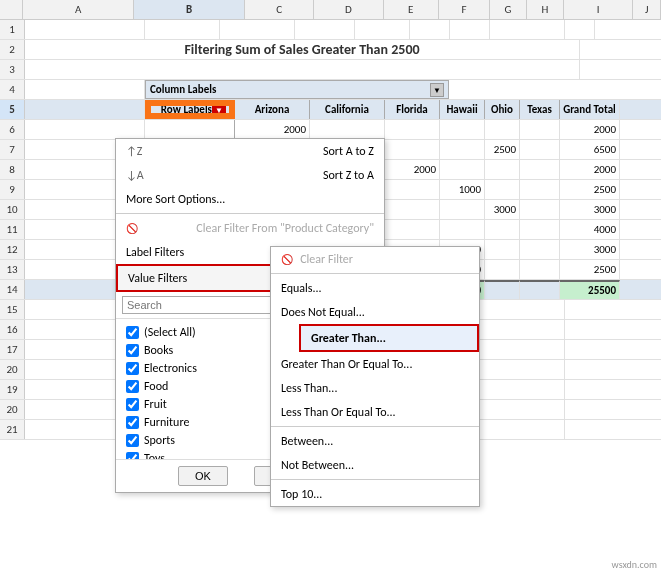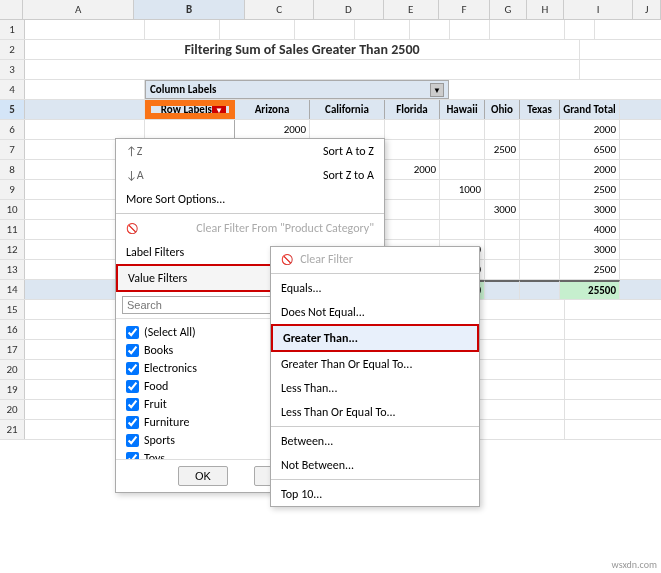--- a/index.html
+++ b/index.html
@@ -482,21 +482,21 @@
       <span style="margin-right:4px; font-size:10px; color:#aaa;">🚫</span>
       <span>Clear Filter</span>
     </div>
     <div class="submenu-separator"></div>
     <div class="submenu-item">
       <span>Equals...</span>
     </div>
     <div class="submenu-item">
       <span>Does Not Equal...</span>
     </div>
-    <div class="submenu-item highlighted-red" style="background:#e8f0fb; border:2px solid #c00; font-weight:bold;">
+    <div class="submenu-item highlighted-red" style="background:#e8f0fb; border:2px solid #c00; font-weight:bold;margin-left:28px;">
       <span>Greater Than...</span>
     </div>
     <div class="submenu-item">
       <span>Greater Than Or Equal To...</span>
     </div>
     <div class="submenu-item">
       <span>Less Than...</span>
     </div>
     <div class="submenu-item">
       <span>Less Than Or Equal To...</span>

